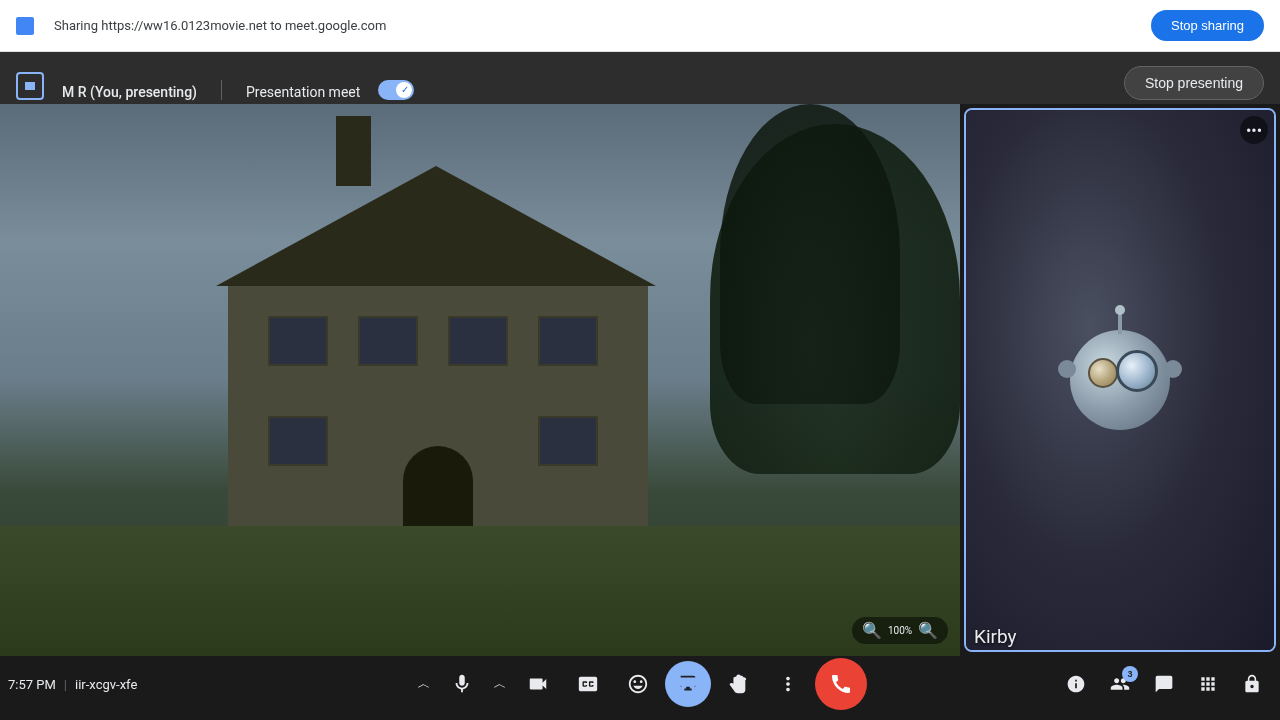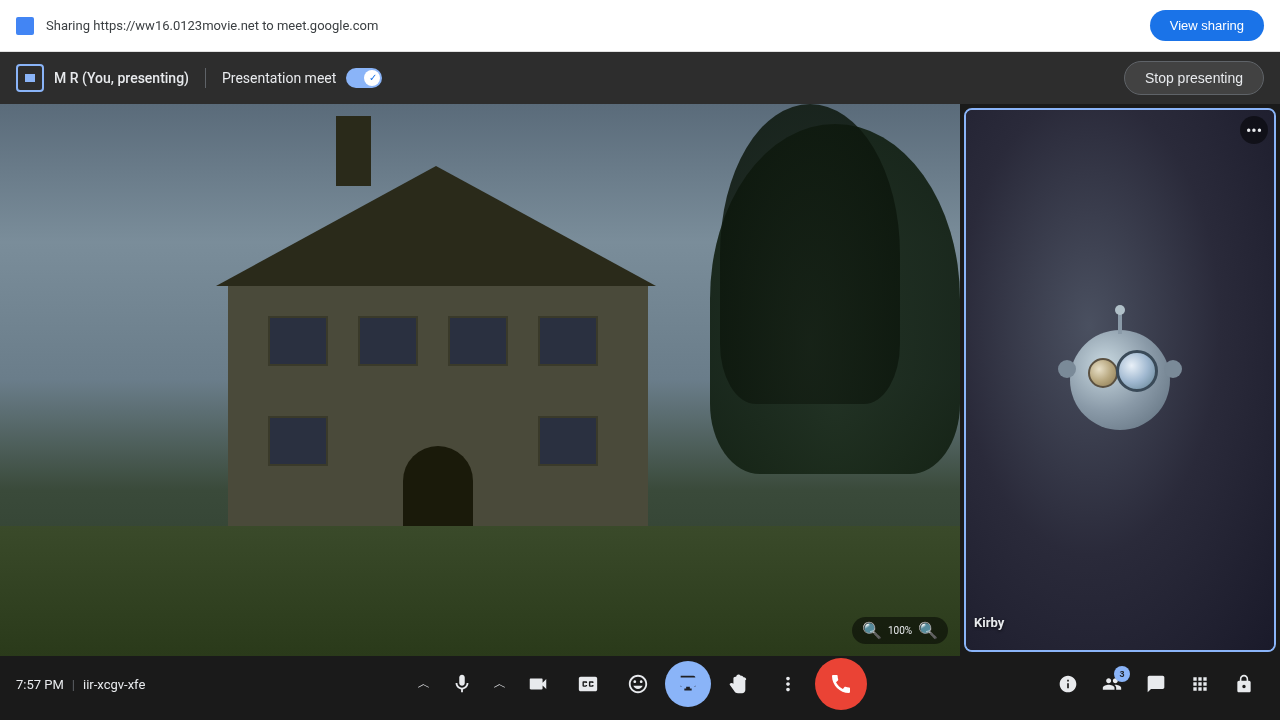--- a/index.html
+++ b/index.html
@@ -13,21 +13,21 @@
     }
 
     
     #sharing-bar {
       width: 100%;
       height: 52px;
       background: #fff;
       display: flex;
       align-items: center;
       padding: 14px 16px;
-      gap: 12px;
+      gap: 20px;
       border-bottom: 1px solid #e0e0e0;
       position: relative;
       z-index: 10;
     }
     #sharing-bar .favicon {
       width: 18px;
       height: 18px;
       background: #4285f4;
       border-radius: 2px;
       flex-shrink: 0;
@@ -57,23 +57,23 @@
       font-weight: 500;
       cursor: pointer;
     }
 
     
     #presenting-bar {
       width: 100%;
       height: 52px;
       background: #2d2d2d;
       display: flex;
-      align-items: center;
+      align-items: flex-end;
       padding: 4px 16px;
-      gap: 0;
+      gap: 8px;
     }
     #presenting-bar .present-icon {
       width: 28px;
       height: 28px;
       border: 2px solid #8ab4f8;
       border-radius: 4px;
       display: flex;
       align-items: center;
       justify-content: center;
       margin-right: 10px;
@@ -426,25 +426,25 @@
       left: -20px;
       right: -20px;
       height: 120px;
       border: 3px solid #2a7090;
       border-radius: 50%;
       opacity: 0.5;
     }
 
     .participant-name {
       position: absolute;
-      bottom: 20px;
+      bottom: 2px;
       left: 8px;
       color: #e8eaed;
-      font-size: 13px;
-      font-weight: 700;
+      font-size: 19px;
+      font-weight: 400;
       text-shadow: 0 1px 3px rgba(0,0,0,0.8);
     }
     .more-btn {
       position: absolute;
       top: 6px;
       right: 6px;
       width: 28px;
       height: 28px;
       background: rgba(0,0,0,0.5);
       border-radius: 50%;
@@ -456,21 +456,21 @@
       font-size: 16px;
     }
 
     
     #bottom-bar {
       width: 100%;
       height: 56px;
       background: #1a1a1a;
       display: flex;
       align-items: center;
-      padding: 0 16px;
+      padding: 0 8px;
       position: relative;
     }
     .time-meeting {
       display: flex;
       align-items: center;
       gap: 8px;
       color: #e8eaed;
       font-size: 13px;
       flex-shrink: 0;
     }
@@ -546,21 +546,21 @@
       justify-content: center;
       font-weight: 700;
     }
   </style>
 </head>
 <body>
 
 <div id="sharing-bar">
   <div class="favicon"></div>
   <span class="sharing-text">Sharing https://ww16.0123movie.net to meet.google.com</span>
-  <button id="stop-sharing-btn">View sharing</button>
+  <button id="stop-sharing-btn">Stop sharing</button>
 </div>
 
 <div id="presenting-bar">
   <div class="present-icon">
     <div class="present-icon-inner"></div>
   </div>
   <span class="presenter-name">M R (You, presenting)</span>
   <div class="divider"></div>
   <span class="audio-label">Presentation meet</span>
   <div class="toggle">

